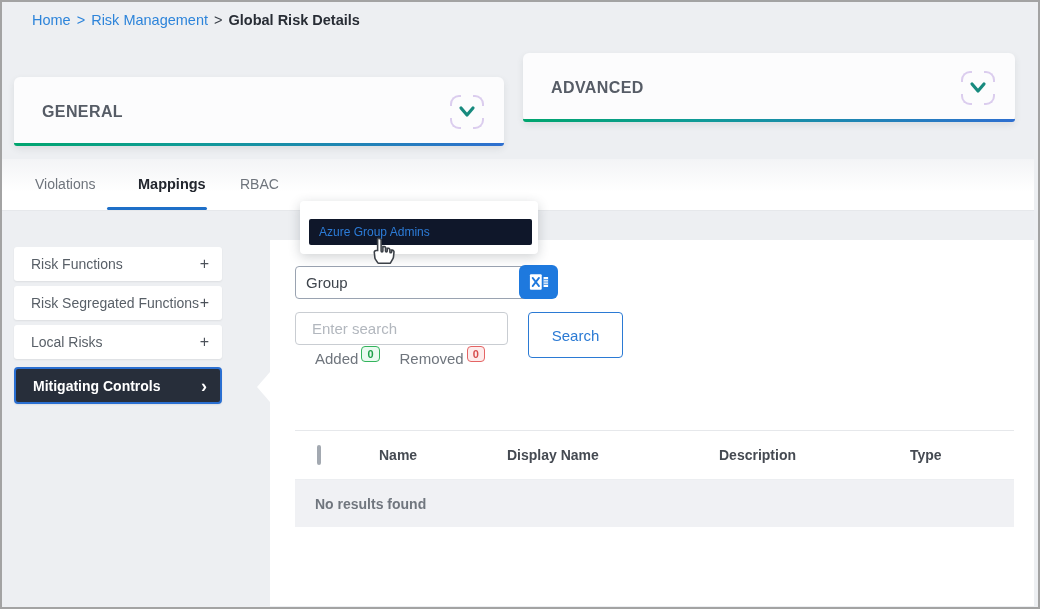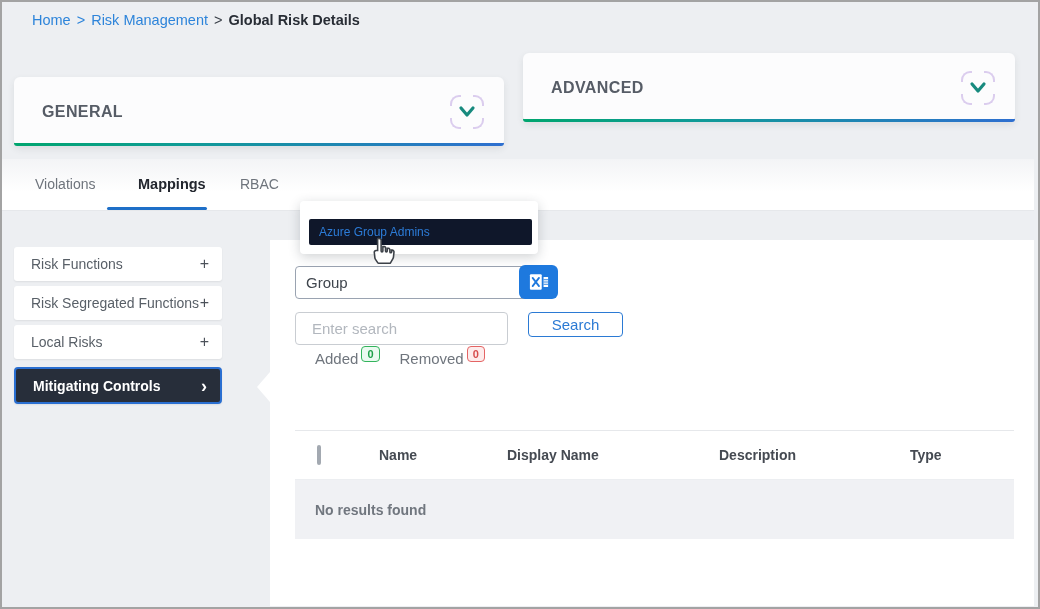--- a/index.html
+++ b/index.html
@@ -58,40 +58,40 @@
   .type-input{ position:absolute; left:293px; top:264px; width:254px; height:33px;
     border:1px solid #9aa3b1; border-radius:4px; padding:0 10px; font-size:15px; color:#3f454d;
     font-family:"Liberation Sans", sans-serif; background:#fff;}
   .excel-btn{ position:absolute; left:517px; top:263px; width:39px; height:34px;
     background:#1e79de; border:none; border-radius:6px; cursor:pointer;
     display:flex; align-items:center; justify-content:center; }
   .search-input{ position:absolute; left:293px; top:310px; width:213px; height:33px;
     border:1px solid #c9cdd2; border-radius:4px; padding:0 16px; font-size:15px; color:#4a5058;
     font-family:"Liberation Sans", sans-serif; background:#fff;}
   .search-input::placeholder{ color:#b2b7be; opacity:1;}
-  .search-btn{ position:absolute; left:526px; top:310px; width:95px; height:25px;
+  .search-btn{ position:absolute; left:526px; top:310px; width:95px; height:46px;
     background:#ffffff; border:1px solid #2b7ad4; border-radius:4px; color:#2b7ad4;
     font-size:15px; font-family:"Liberation Sans", sans-serif; cursor:pointer;}
   .counts{ position:absolute; left:313px; top:344px; display:flex; align-items:flex-end; }
   .count-label{ font-size:15px; color:#6f757d; line-height:26px;}
   .badge{ font-size:11px; font-weight:bold; border-radius:4px; padding:1px 5px; margin:0 0 10px 3px; }
   .badge.green{ color:#1ea049; background:#eafaf0; border:1px solid #33b45c; }
   .badge.red{ color:#d64c4c; background:#fdecec; border:1px solid #e46464; }
   .count-gap{ width:20px; }
   
   .table{ position:absolute; left:293px; top:428px; width:719px; border-top:1px solid #e6e8eb; }
   .thead{ display:flex; align-items:center; height:49px; border-bottom:1px solid #eceef1; }
   .th{ font-size:14px; font-weight:bold; color:#454a52; padding-left:14px; }
   .th.c0{ flex:0 0 70px; padding-left:22px;}
   .th.c1{ flex:0 0 128px;}
   .th.c2{ flex:0 0 212px;}
   .th.c3{ flex:0 0 191px;}
   .th.c4{ flex:0 0 118px;}
   .checkbox{ width:21px; height:21px; border:2px solid #a3a9b1; border-radius:5px; background:#fdfdfd; cursor:pointer;}
-  .empty-row{ height:59px; background:#f0f1f4; display:flex; align-items:center;
+  .empty-row{ height:47px; background:#f0f1f4; display:flex; align-items:center;
     padding-left:20px; font-size:14px; font-weight:bold; color:#70767e; }
   
   .dropdown{ position:absolute; left:298px; top:199px; width:238px; height:53px; background:#ffffff;
     border-radius:4px; box-shadow:0 3px 12px rgba(40,50,60,.22); z-index:40; }
   .dropdown-item{ position:absolute; left:9px; top:18px; width:223px; height:26px; background:#0f172a;
     border-radius:2px; font-size:12px; color:#2c7cd8; line-height:26px; padding-left:10px; cursor:pointer;}
   .cursor-hand{ position:absolute; left:366px; top:234px; z-index:50; pointer-events:none;}
 </style>
 </head>
 <body>

